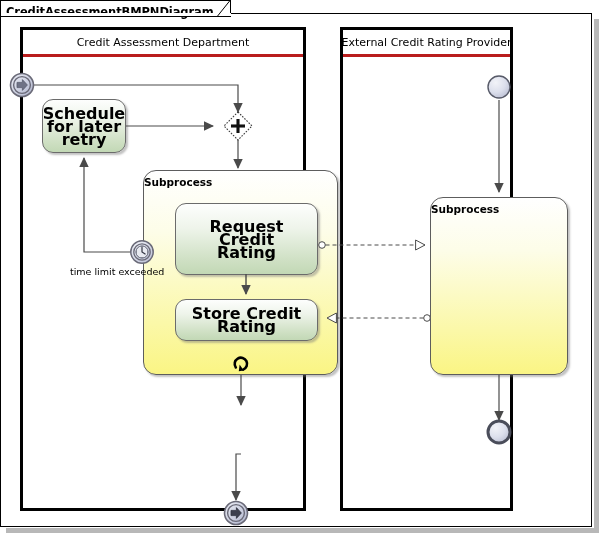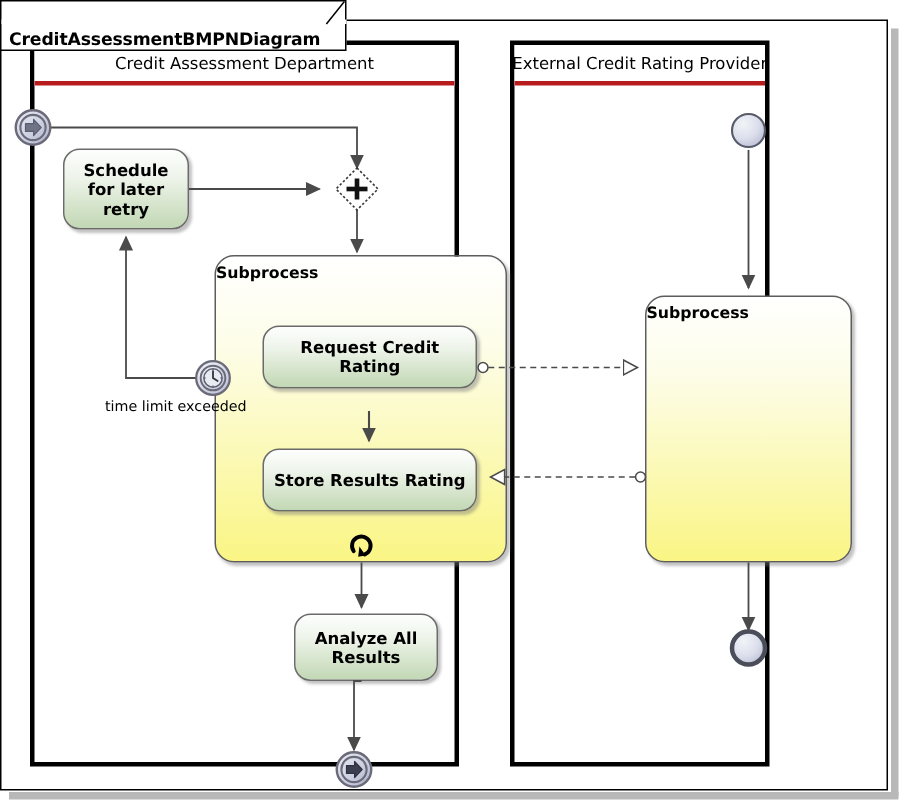--- a/index.html
+++ b/index.html
@@ -5,40 +5,40 @@
   html,body{margin:0;padding:0;background:#ffffff;}
   body{width:608px;height:540px;overflow:hidden;font-family:"DejaVu Sans","Liberation Sans",sans-serif;}
   #root{position:relative;width:608px;height:540px;background:#ffffff;}
 
   
   .editor-frame{position:absolute;left:0;top:13px;width:592px;height:514px;border:1px solid #000;background:#fff;box-sizing:border-box;}
   .frame-shadow-r{position:absolute;left:594px;top:19px;width:5px;height:512px;background:#b8b8b8;}
   .frame-shadow-b{position:absolute;left:6px;top:528px;width:593px;height:5px;background:#b8b8b8;}
 
   
-  .title-tab{position:absolute;left:0;top:0;height:34px;border:1px solid #000;background:#fff;
-    padding:4px 16px 0 5px;display:flex;align-items:flex-end;box-sizing:border-box;z-index:8;}
+  .title-tab{position:absolute;left:0;top:0;height:17px;border:1px solid #000;background:#fff;
+    padding:4px 16px 0 5px;display:flex;align-items:flex-start;box-sizing:border-box;z-index:8;}
   .title-tab-text{font-size:11.5px;font-weight:bold;color:#000;white-space:nowrap;letter-spacing:-0.1px;}
   .title-tab-cover{position:absolute;left:1px;top:13px;width:230px;height:3px;background:#fff;z-index:9;}
 
   
   .pool{position:absolute;border:3px solid #000;background:#fff;box-sizing:border-box;}
   .pool-header{position:absolute;left:0;top:0;right:0;height:27px;border-bottom:3px solid #b91c1c;
     display:flex;align-items:center;justify-content:center;box-sizing:border-box;background:#fff;}
   .pool-title{font-size:11px;color:#000;white-space:nowrap;}
 
   
   .canvas{position:absolute;left:0;top:0;width:608px;height:540px;overflow:visible;}
 
   
   .task{position:absolute;border:1px solid #6b6b6b;border-radius:11px;box-sizing:border-box;
     background:linear-gradient(to bottom,#fdfefd 0%,#eef4ea 35%,#cfe0c4 80%,#c2d8b5 100%);
     box-shadow:2px 2px 2px rgba(120,120,120,.45);
     display:flex;align-items:center;justify-content:center;text-align:center;}
-  .task-label{font-size:11px;font-weight:bold;color:#000;line-height:13px;padding:0 6px;}
+  .task-label{font-size:16px;font-weight:bold;color:#000;line-height:13px;padding:0 6px;}
 
   
   .subproc{position:absolute;border:1px solid #5d5d5d;border-radius:13px;box-sizing:border-box;
     background:linear-gradient(to bottom,#ffffff 0%,#fdfde8 30%,#fbf8a8 75%,#faf584 100%);
     box-shadow:2px 2px 2px rgba(120,120,120,.45);}
   .subproc-title{position:absolute;left:0;right:0;top:5px;text-align:left;font-size:10.5px;font-weight:bold;color:#000;}
 
   .edge-label{position:absolute;font-size:9.5px;color:#000;white-space:nowrap;padding-left:36px;}
 </style>
 </head>
@@ -176,25 +176,22 @@
     </g>
 
     <g transform="translate(499,432)">
       <circle r="11" fill="url(#evGrad)" stroke="#4a4d5a" stroke-width="3"></circle>
     </g>
   </svg>
 
   <div class="task" id="tk0" style="left: 42px; top: 99px; width: 84px; height: 54px;">
     <span class="task-label">Schedule<br>for later<br>retry</span>
   </div>
-  <div class="task" id="tk1" style="left: 175px; top: 217px; width: 143px; height: 42px;">
+  <div class="task" id="tk1" style="left: 175px; top: 203px; width: 143px; height: 72px;">
     <span class="task-label">Request Credit<br>Rating</span>
   </div>
   <div class="task" id="tk2" style="left: 175px; top: 299px; width: 143px; height: 42px;">
-    <span class="task-label">Store Results Rating</span>
-  </div>
-  <div class="task" id="tk3" style="left: 196px; top: 409px; width: 96px; height: 45px;">
-    <span class="task-label">Analyze All<br>Results</span>
+    <span class="task-label">Store Credit Rating</span>
   </div>
 
   <div class="edge-label" id="lbl0" style="left: 34px; top: 266px;">time limit exceeded</div>
 
 </div>
 
 </body></html>

